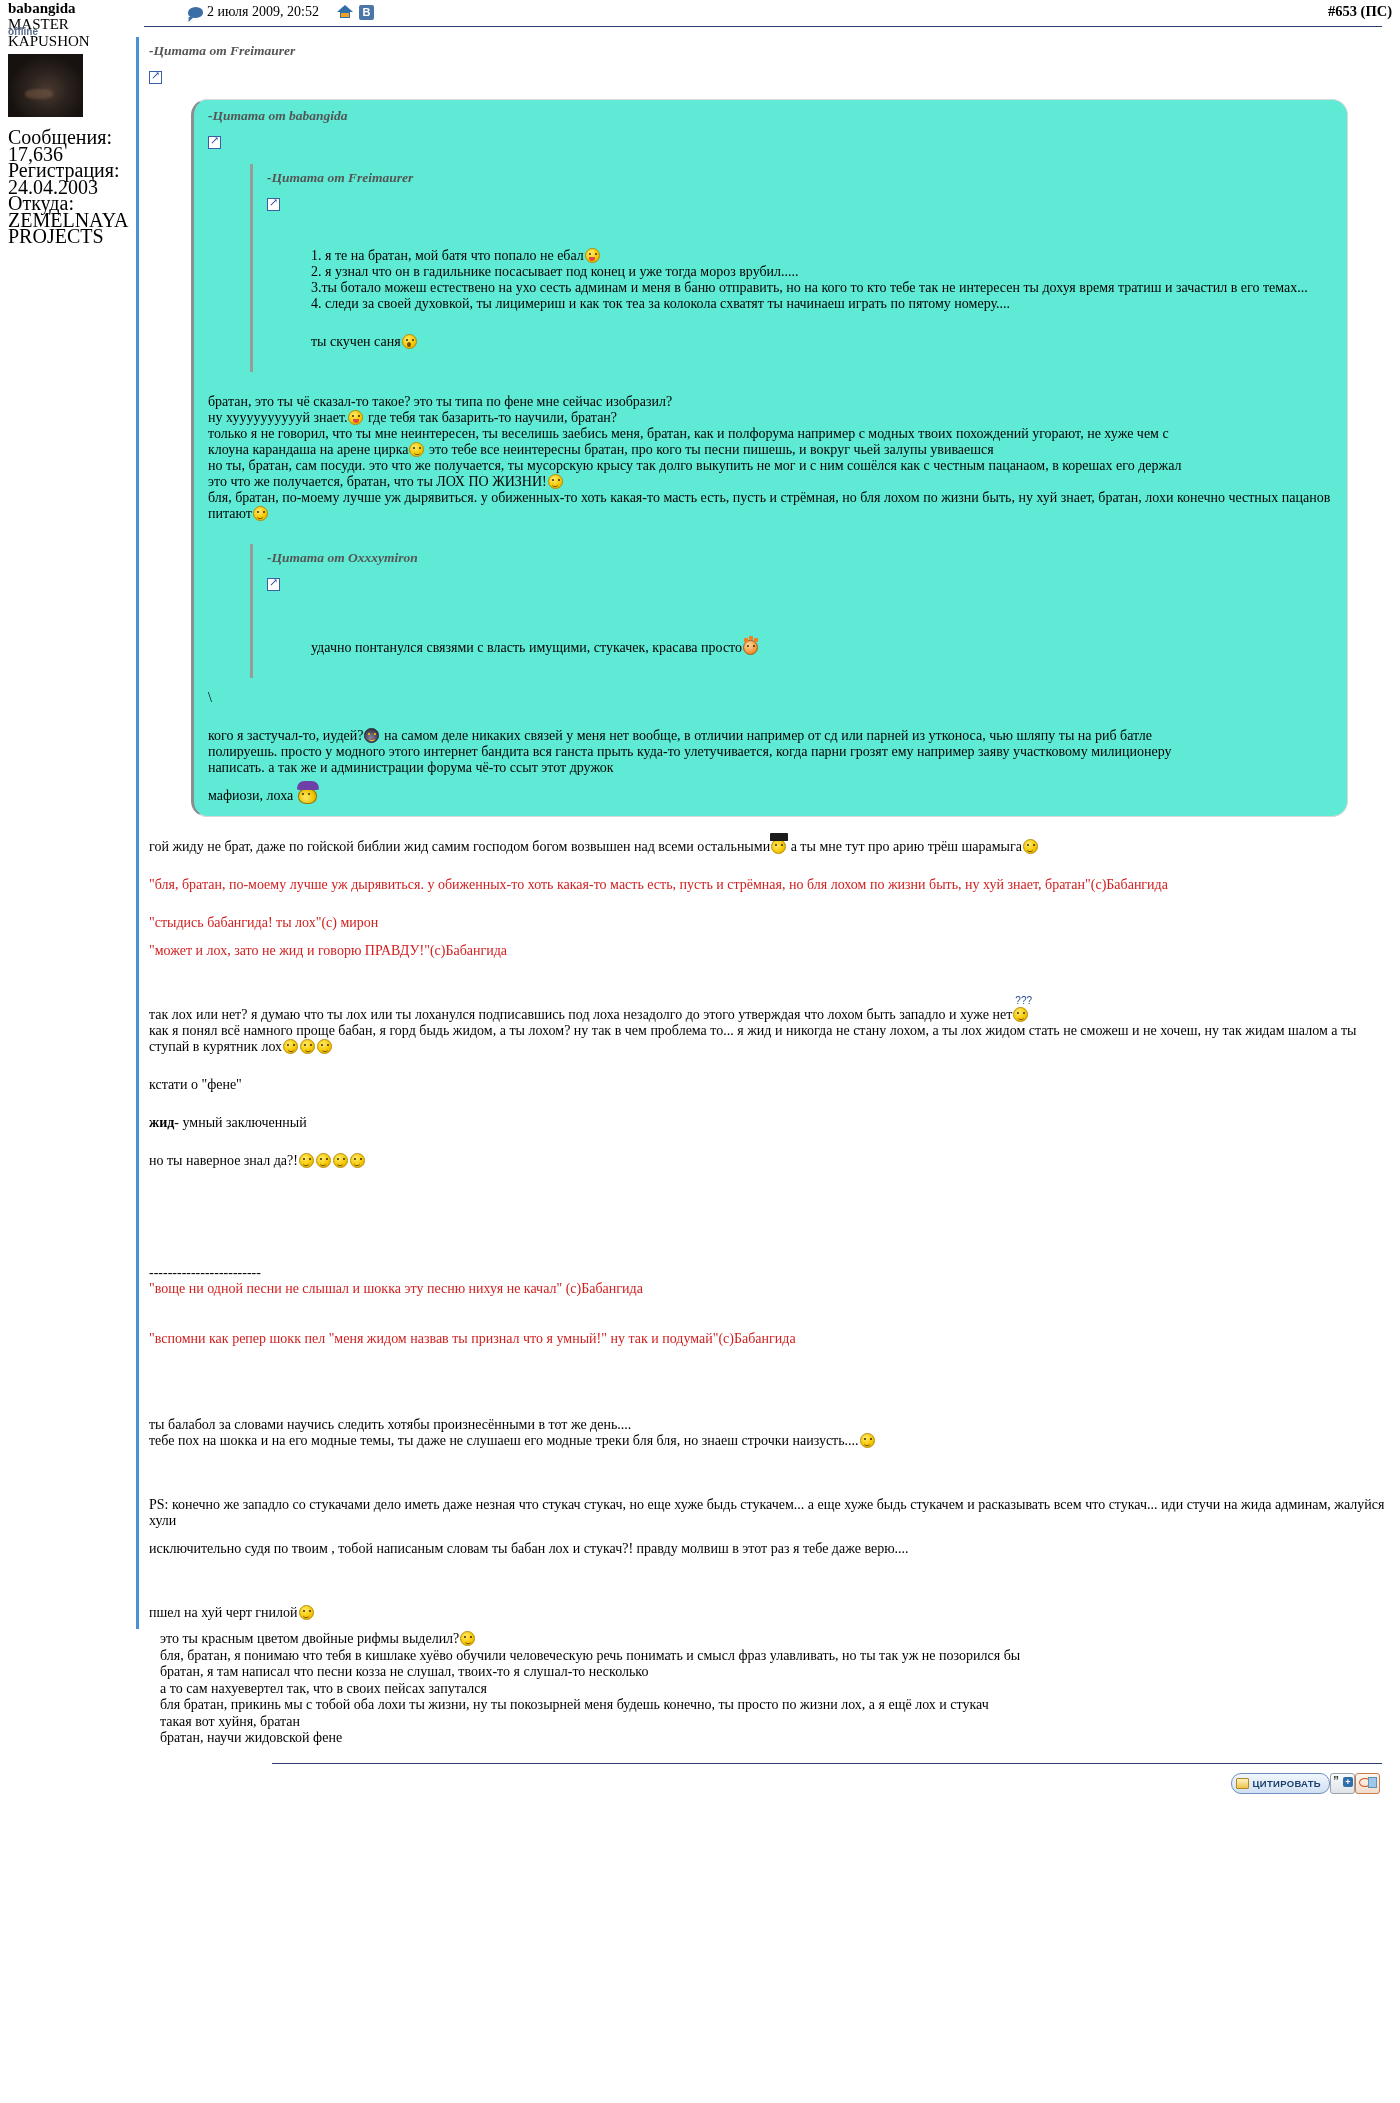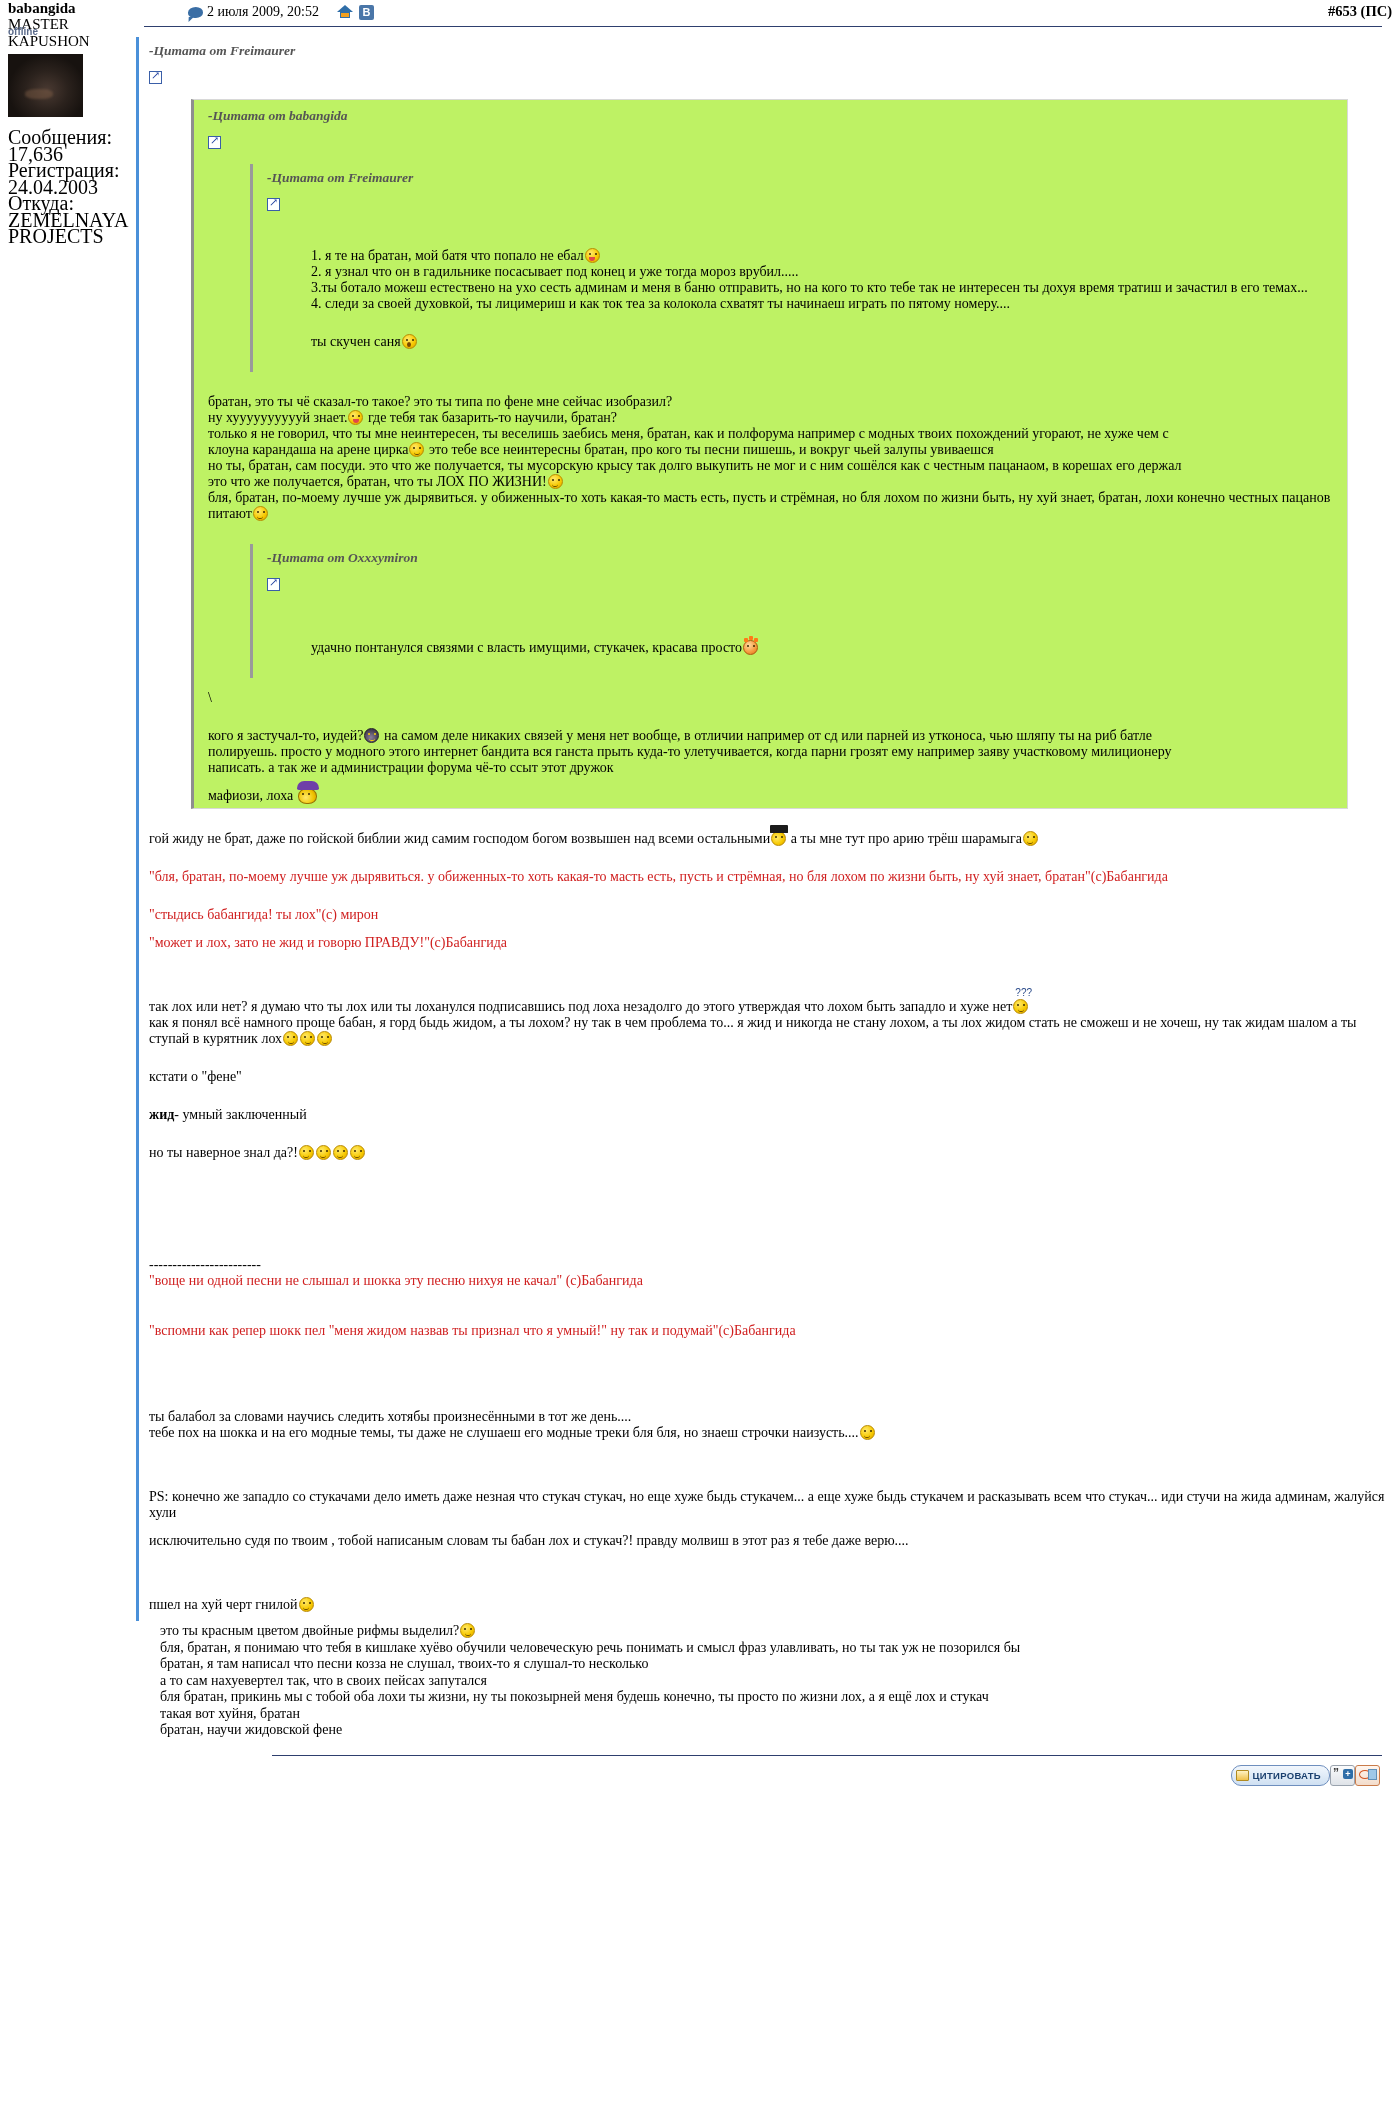--- a/index.html
+++ b/index.html
@@ -163,26 +163,26 @@
     margin: 0 8px 10px 8px;
   }
 
   .quote {
     border-left: 3px solid #4a90d9;
     padding: 6px 0 8px 10px;
     margin: 0 0 0 0;
   }
   .quote.lvl2 {
     border-left: 3px solid #8e8e8e;
-    background: #bef264;
+    background: #5eead4;
     border-top: 1px solid #d8d8d8;
     border-right: 1px solid #d8d8d8;
     border-bottom: 1px solid #d8d8d8;
-    border-radius: 0;
-    padding: 8px 12px 4px 14px;
+    border-radius: 16px;
+    padding: 8px 12px 12px 14px;
     margin: 0 42px 0 42px;
   }
   .quote.lvl3 {
     border-left: 3px solid #9a9a9a;
     background: transparent;
     border-top: none; border-right: none; border-bottom: none;
     border-radius: 0;
     padding: 6px 0 10px 14px;
     margin: 0 0 0 42px;
   }

